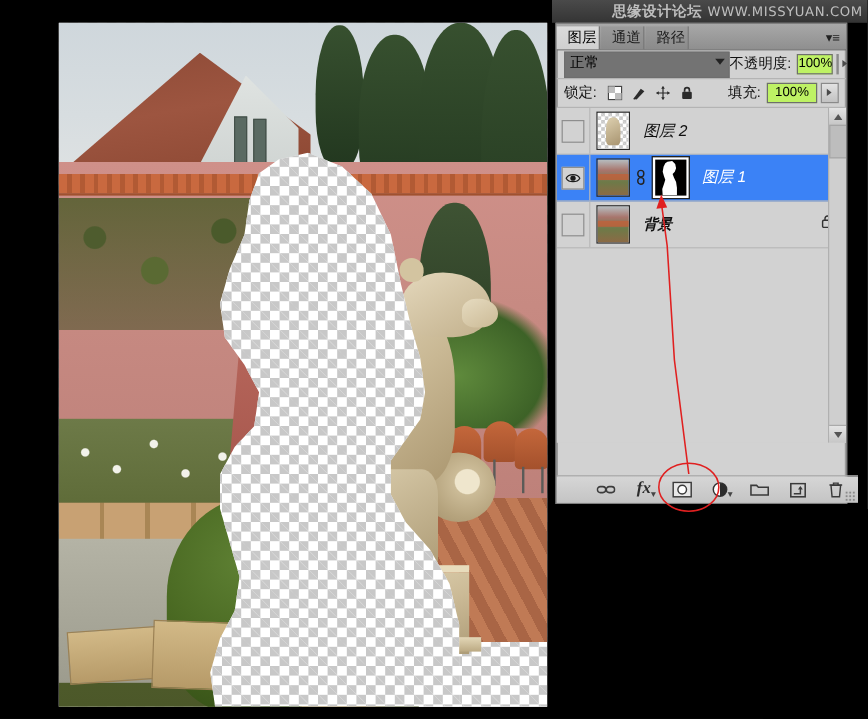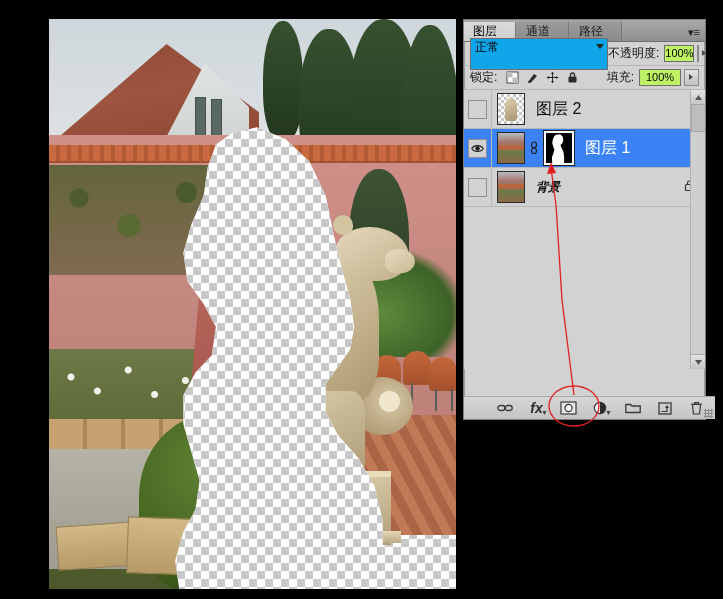--- a/index.html
+++ b/index.html
@@ -112,29 +112,29 @@
      border:1px solid #7e7e7e;box-shadow:0 0 0 1px #9c9c9c inset;}
   #titlebar{position:absolute;left:460px;top:0;width:263px;height:19px;
      background:linear-gradient(180deg,#4a4a4a,#343434);}
   .wm{position:absolute;right:4px;top:1px;font-size:12px;letter-spacing:.5px;color:#b9b9b9;
      font-family:"DejaVu Sans",sans-serif;white-space:nowrap;opacity:.92;}
   .wm .cn{color:#c9c9c9;font-weight:bold;}
   .wm .url{color:#c9c9c9;font-size:11px;}
 
   .tabrow{position:relative;height:21px;background:linear-gradient(180deg,#a8a8a8,#8f8f8f);
      border-bottom:1px solid #6f6f6f;display:flex;align-items:flex-end;}
-  .tab{font-size:12px;color:#1c1c1c;padding:2px 18px 3px 9px;margin-right:1px;line-height:14px;
+  .tab{font-size:12px;color:#1c1c1c;padding:2px 2px 3px 9px;margin-right:1px;line-height:14px;
      background:linear-gradient(180deg,#9b9b9b,#8b8b8b);border-right:1px solid #777;}
   .tab.active{background:linear-gradient(180deg,#dadada,#cfcfcf);color:#000;}
   .tabmenu{position:absolute;right:5px;bottom:3px;font-size:11px;color:#222;line-height:11px;}
 
   .row{display:flex;align-items:center;height:23px;padding:0 6px;border-bottom:1px solid #b4b4b4;}
   .lbl{font-size:12px;color:#111;margin-right:5px;white-space:nowrap;}
-  .combo{flex:0 0 118px;height:16px;background:#0ea5e9;border:1px solid #6e6e6e;position:relative;
-     font-size:12px;color:#000;padding:0 14px 14px 4px;line-height:16px;}
+  .combo{flex:0 0 118px;height:16px;background:#737373;border:1px solid #6e6e6e;position:relative;
+     font-size:12px;color:#000;padding:0 14px 4px 4px;line-height:16px;}
   .combo .arrow{position:absolute;right:3px;top:5px;width:0;height:0;border-left:4px solid transparent;
      border-right:4px solid transparent;border-top:5px solid #222;}
   .numbox{width:40px;height:15px;background:#bef264;border:1px solid #6e6e6e;font-size:11px;color:#000;
      text-align:center;line-height:15px;}
   .spin{width:13px;height:15px;margin-left:3px;background:linear-gradient(180deg,#e2e2e2,#c2c2c2);
      border:1px solid #8a8a8a;position:relative;}
   .spin:after{content:"";position:absolute;left:4px;top:4px;width:0;height:0;
      border-top:3px solid transparent;border-bottom:3px solid transparent;border-left:4px solid #4a4a4a;}
   .lockicons{display:flex;align-items:center;gap:7px;margin-left:4px;}
   .ic{width:13px;height:13px;display:block;}
@@ -148,21 +148,21 @@
      border-right:1px solid #b9b9b9;}
   .eyebox{width:17px;height:17px;border:1px solid #8e8e8e;background:#d2d2d2;display:flex;
      align-items:center;justify-content:center;}
   .thumb{width:26px;height:30px;border:1px solid #2b2b2b;margin-left:5px;flex:none;overflow:hidden;position:relative;}
   .thumb .mini{position:absolute;inset:0;}
   .linkicon{width:11px;height:16px;margin:0 3px;display:flex;align-items:center;justify-content:center;}
   .maskthumb{width:26px;height:30px;border:2px solid #fff;outline:1px solid #222;margin-left:2px;
      background:#000;position:relative;flex:none;overflow:hidden;}
   .maskshape{position:absolute;left:3px;top:0;width:18px;height:30px;background:#fff;
      clip-path:polygon(40% 6%,62% 4%,76% 12%,80% 24%,74% 34%,64% 40%,70% 50%,80% 62%,84% 78%,84% 100%,18% 100%,16% 82%,24% 68%,30% 56%,24% 46%,18% 34%,22% 20%,30% 10%);}
-  .lname{font-size:16px;color:#101010;margin-left:11px;white-space:nowrap;}
+  .lname{font-size:13px;color:#101010;margin-left:11px;white-space:nowrap;font-style:italic;}
   .layer.selected .lname{color:#fff;}
   .lname.bg{font-style:italic;font-weight:bold;font-size:12px;}
   .locksmall{margin-left:auto;margin-right:10px;}
 
   .vscroll{position:absolute;right:0;top:0;width:14px;height:279px;background:#cfcfcf;border-left:1px solid #b0b0b0;}
   .vbtn{width:14px;height:14px;display:flex;align-items:center;justify-content:center;
      background:linear-gradient(180deg,#e4e4e4,#c6c6c6);border-bottom:1px solid #aaa;}
   .vbtn.bot{position:absolute;bottom:0;border-top:1px solid #aaa;border-bottom:none;}
   .vthumbbar{position:absolute;left:0;top:14px;width:14px;height:26px;background:#bdbdbd;border:1px solid #a6a6a6;}
 
@@ -230,20 +230,26 @@
       <div class="gravel"></div>
       <div class="bush"></div>
       <div class="slab" style="left:8px;top:505px;width:78px;height:42px;transform:rotate(-4deg);"></div>
       <div class="slab" style="left:78px;top:500px;width:150px;height:55px;transform:rotate(2deg);"></div>
       <div class="slab" style="left:200px;top:520px;width:120px;height:48px;transform:rotate(-3deg);"></div>
     </div>
 
     <div class="cutout"></div>
   </div>
 
+  <div id="titlebar">
+    <div class="wm">
+      <span class="cn">思缘设计论坛</span>
+      <span class="url">WWW.MISSYUAN.COM</span>
+    </div>
+  </div>
 
   <div id="panel">
 
     <div class="tabrow">
       <div class="tab active">图层</div>
       <div class="tab">通道</div>
       <div class="tab">路径</div>
       <div class="tabmenu">▾≡</div>
     </div>
 
@@ -359,21 +365,21 @@
     </div>
 
     <div class="btmbar">
       <div class="bbtn">
         <svg width="16" height="10" viewBox="0 0 16 10">
           <rect x="0.8" y="2.5" width="7" height="5" rx="2.5" fill="none" stroke="#3c3c3c" stroke-width="1.3"></rect>
           <rect x="8.2" y="2.5" width="7" height="5" rx="2.5" fill="none" stroke="#3c3c3c" stroke-width="1.3"></rect>
         </svg>
       </div>
       <div class="bbtn">
-        <span style="font-family:Liberation Sans, sans-serif;font-style:italic;font-weight:bold;font-size:14px;color:#2c2c2c;">fx</span>
+        <span style="font-family:Liberation Serif, serif;font-style:italic;font-weight:bold;font-size:14px;color:#2c2c2c;">fx</span>
         <span style="position:absolute;right:-3px;bottom:0;font-size:7px;color:#444;">▼</span>
       </div>
       <div class="bbtn">
         <svg width="17" height="14" viewBox="0 0 17 14">
           <rect x="1" y="1" width="15" height="12" fill="#e8e8e8" stroke="#3a3a3a" stroke-width="1.2"></rect>
           <circle cx="8.5" cy="7" r="3.6" fill="#fff" stroke="#3a3a3a" stroke-width="1.2"></circle>
         </svg>
       </div>
       <div class="bbtn">
         <svg width="15" height="14" viewBox="0 0 15 14">

